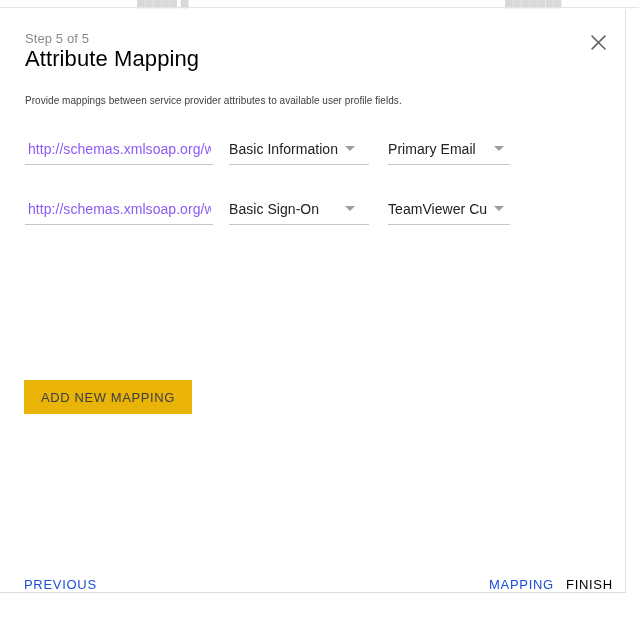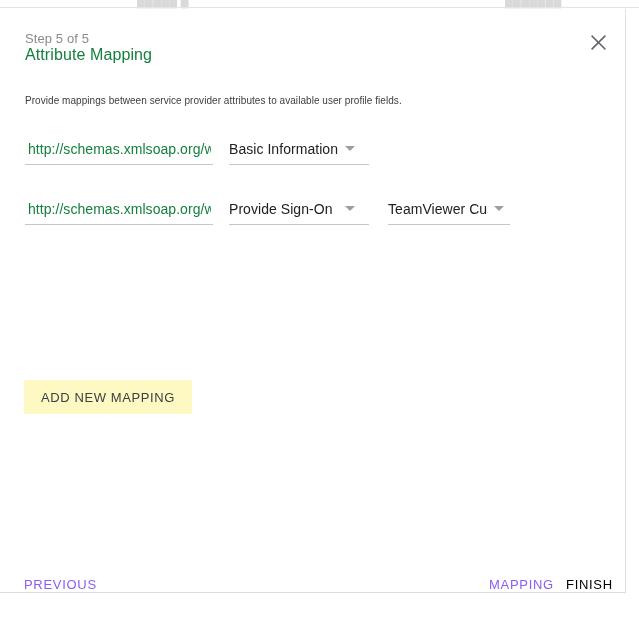--- a/index.html
+++ b/index.html
@@ -57,22 +57,22 @@
   .step-label {
     position: absolute;
     left: 25px; top: 22px;
     font-size: 13px;
     color: #8a8a8a;
     letter-spacing: .1px;
   }
   .dialog-title {
     position: absolute;
     left: 25px; top: 37px;
-    font-size: 16px;
-    color: #15803d;
+    font-size: 22px;
+    color: #000000;
     letter-spacing: .1px;
   }
   .close-btn {
     position: absolute;
     right: 12px; top: 18px;
     width: 30px; height: 30px;
     display: flex;
     align-items: center;
     justify-content: center;
     cursor: pointer;
@@ -103,21 +103,21 @@
     top: 0;
     height: 32px;
     border-bottom: 1px solid #c6c6c6;
     box-sizing: border-box;
     display: flex;
     align-items: center;
     cursor: text;
   }
   .field .ftext {
     font-size: 14px;
-    color: #15803d;
+    color: #8b5cf6;
     white-space: nowrap;
     overflow: hidden;
     display: block;
     letter-spacing: .05px;
   }
   .field.uri   { left: 0px;   width: 188px; padding-left: 3px; }
   .field.uri .ftext { width: 183px; }
 
   .select {
     position: absolute;
@@ -151,21 +151,21 @@
   .select.attr { left: 363px; width: 122px; }
   .select.cat .stext  { max-width: 110px; }
   .select.attr .stext { max-width: 100px; }
 
   
   .add-btn {
     position: absolute;
     left: 24px; top: 371px;
     height: 34px;
     padding: 0 17px;
-    background: #fef9c3;
+    background: #eab308;
     display: flex;
     align-items: center;
     font-size: 13px;
     letter-spacing: .6px;
     color: #3c4043;
     cursor: pointer;
     border: none;
     font-family: inherit;
   }
 
@@ -178,21 +178,21 @@
   }
   .foot-btn {
     position: absolute;
     top: 0;
     height: 30px;
     display: flex;
     align-items: center;
     font-size: 13px;
     letter-spacing: .7px;
     cursor: pointer;
-    color: #8b5cf6;
+    color: #1d4ed8;
   }
   .foot-btn.previous { left: 24px; }
   .foot-btn.cancel   { left: 489px; }
   .foot-btn.finish   { left: 566px; color: #000000; }
 </style>
 </head>
 <body>
 
 <div id="bg-strip">
   <div class="bg-ghost left">█████ █</div>
@@ -218,28 +218,32 @@
   <div class="rows">
 
     <div class="map-row">
       <div class="field uri">
         <span class="ftext">http://schemas.xmlsoap.org/w</span>
       </div>
       <div class="select cat">
         <span class="stext">Basic Information</span>
         <span class="caret"></span>
       </div>
+      <div class="select attr">
+        <span class="stext">Primary Email</span>
+        <span class="caret"></span>
+      </div>
     </div>
 
     <div class="map-row">
       <div class="field uri">
         <span class="ftext">http://schemas.xmlsoap.org/w</span>
       </div>
       <div class="select cat">
-        <span class="stext">Provide Sign-On</span>
+        <span class="stext">Basic Sign-On</span>
         <span class="caret"></span>
       </div>
       <div class="select attr">
         <span class="stext">TeamViewer Cus...</span>
         <span class="caret"></span>
       </div>
     </div>
 
   </div>
 

